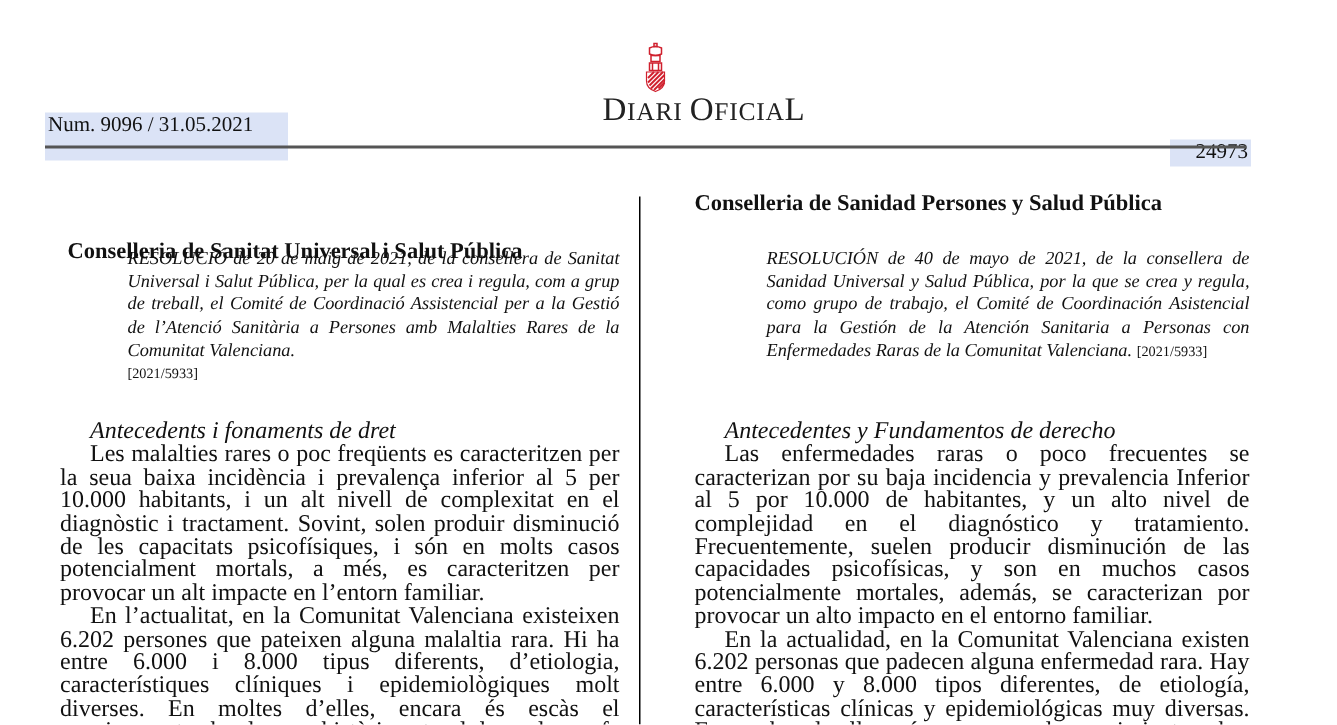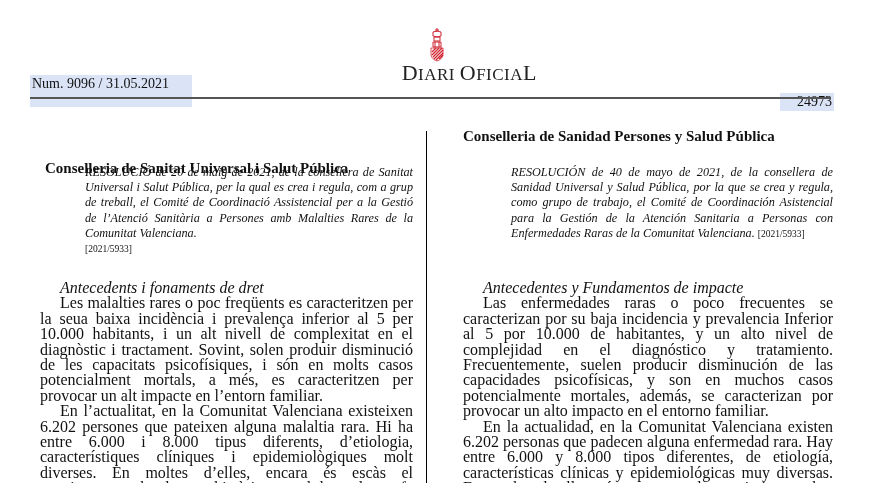--- a/index.html
+++ b/index.html
@@ -85,17 +85,17 @@
   </div>
 </div>
 
 <div class="col col-right">
   <div class="dept">Conselleria de Sanidad Persones y Salud Pública</div>
   <div class="resol">
     <span>RESOLUCIÓN de 40 de mayo de 2021, de la consellera de Sanidad Universal y Salud Pública, por la que se crea y regula, como grupo de trabajo, el Comité de Coordinación Asistencial para la Gestión de la Atención Sanitaria a Personas con Enfermedades Raras de la Comunitat Valenciana.</span>
     <span class="ref">[2021/5933]</span>
   </div>
   <div class="sect">
-    <div class="sect-title">Antecedentes y Fundamentos de impacte</div>
+    <div class="sect-title">Antecedentes y Fundamentos de derecho</div>
     <p class="para">Las enfermedades raras o poco frecuentes se caracterizan por su baja incidencia y prevalencia Inferior al 5 por 10.000 de habitantes, y un alto nivel de complejidad en el diagnóstico y tratamiento. Frecuentemente, suelen producir disminución de las capacidades psicofísicas, y son en muchos casos potencialmente mortales, además, se caracterizan por provocar un alto impacto en el entorno familiar.</p>
     <p class="para">En la actualidad, en la Comunitat Valenciana existen 6.202 personas que padecen alguna enfermedad rara. Hay entre 6.000 y 8.000 tipos diferentes, de etiología, características clínicas y epidemiológicas muy diversas. En muchas de ellas, aún es escaso el conocimiento sobre su historia natural, lo que hace que el diagnóstico se retrase, dificultando la adopción de medidas preventivas y/o terapéuticas.</p>
   </div>
 </div>
 
 </body></html>

